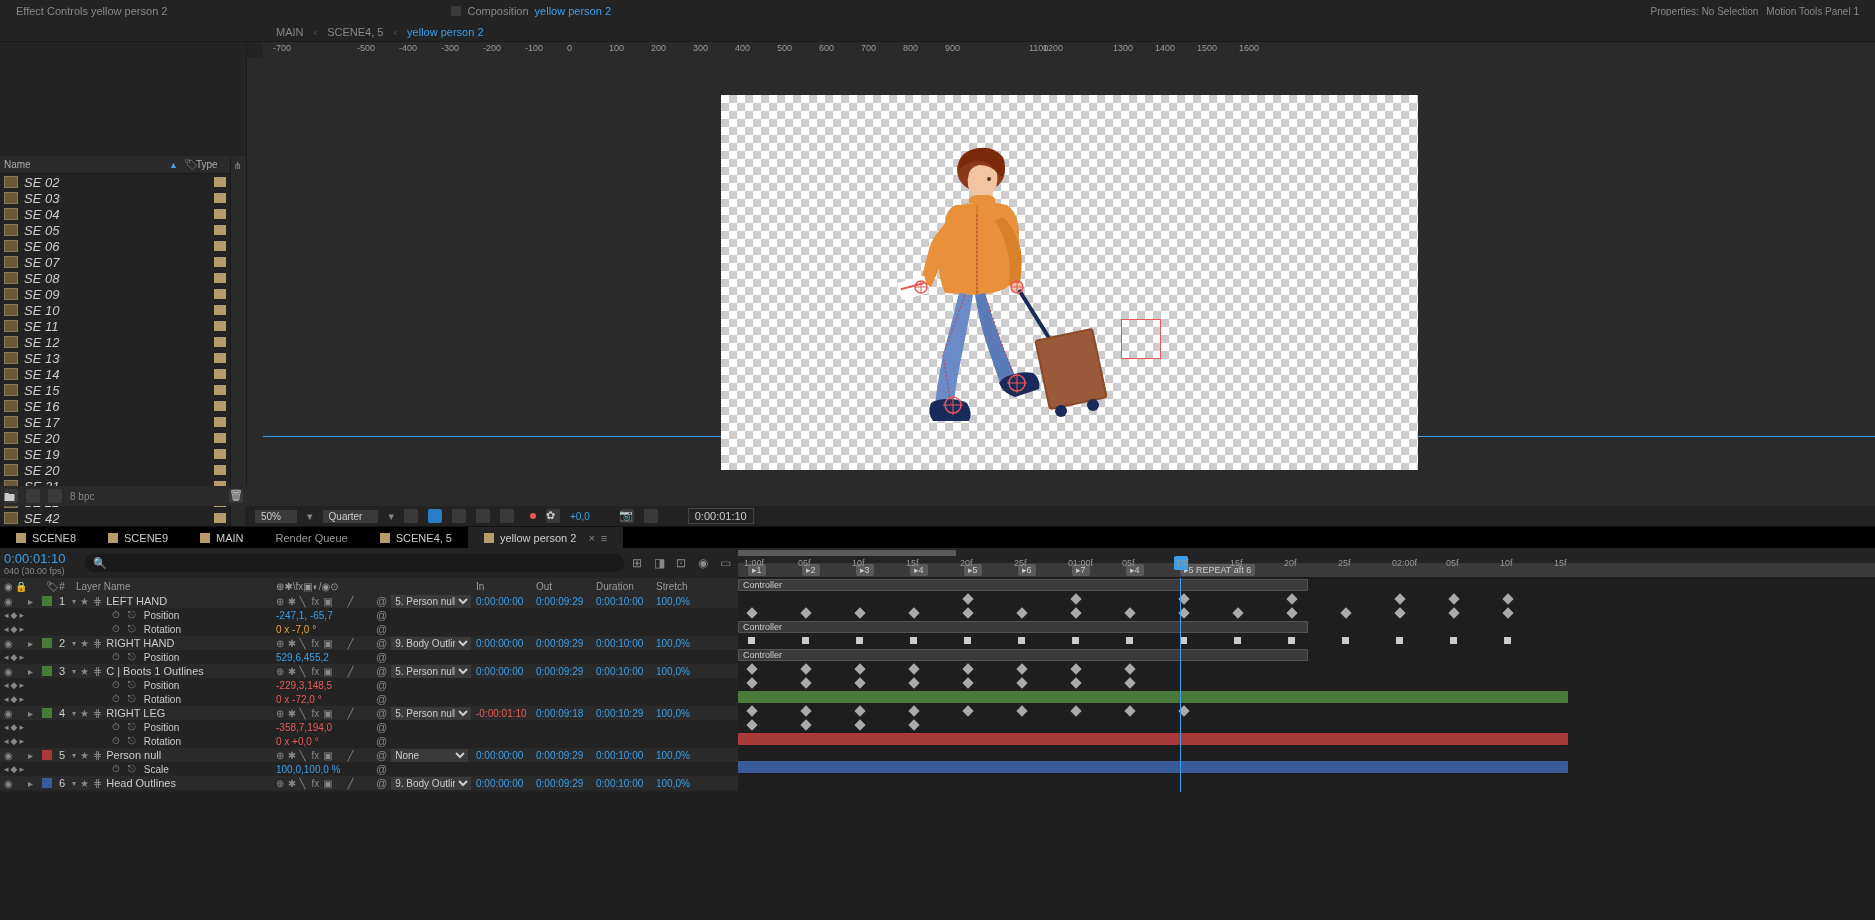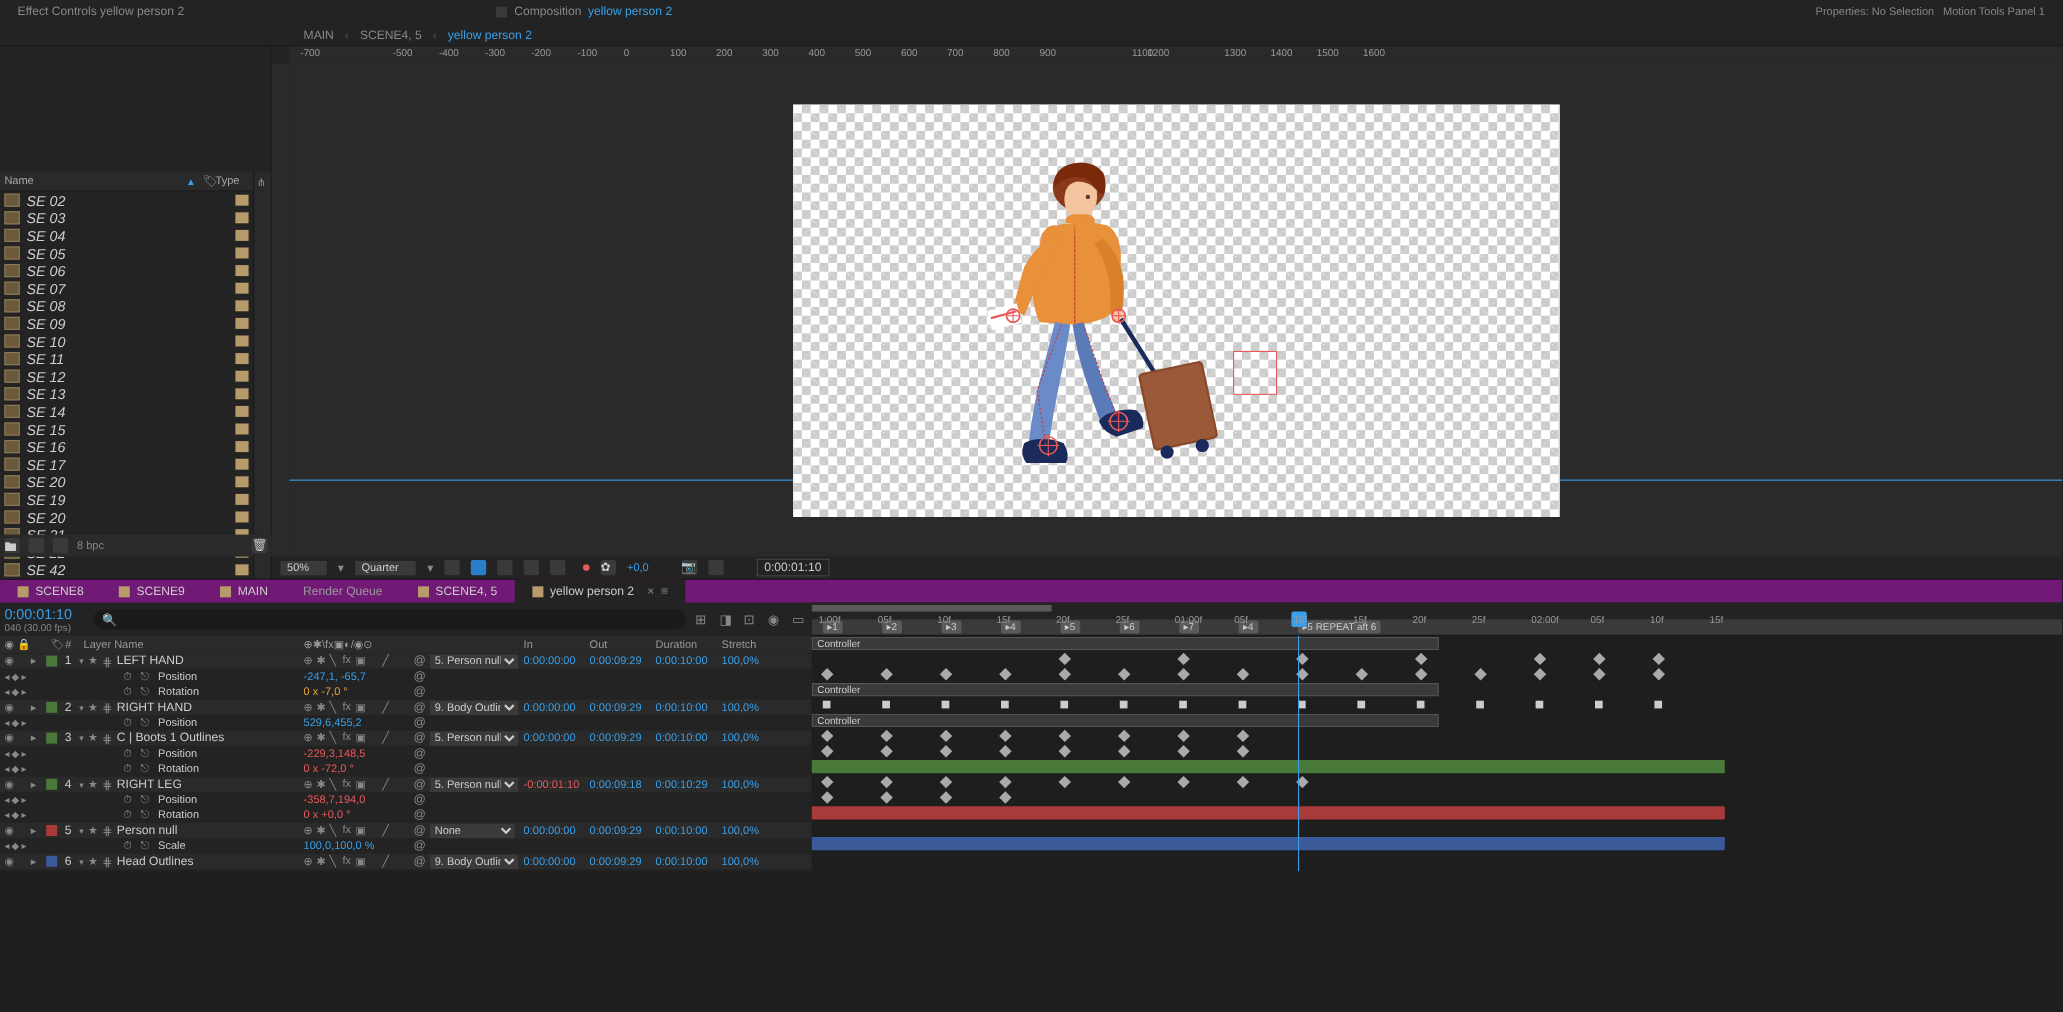--- a/index.html
+++ b/index.html
@@ -57,21 +57,21 @@
 .vf-icon.active { background: #2a7fc8; }
 .vf-text { color: #3a9fe8; font-size: 10px; }
 .vf-time { color: #ccc; font-size: 11px; border: 1px solid #444; padding: 1px 6px; margin-left: 20px; }
 
 .right-panel { width: 300px; background: #232323; border-left: 1px solid #1a1a1a; }
 .right-top { height: 10px; display: flex; justify-content: space-between; padding: 0 8px; color: #888; font-size: 10px; }
 .right-top span { overflow: hidden; }
 .info-panel { margin-top: 458px; height: 20px; background: #2a2a2a; padding: 2px 8px; color: #ccc; font-size: 11px; }
 .info-content { font-size: 10px; color: #888; padding: 2px 8px; }
 
-.timeline-tabs { height: 22px; background: #701a75; display: flex; border-top: 1px solid #111; }
+.timeline-tabs { height: 22px; background: #000000; display: flex; border-top: 1px solid #111; }
 .tl-tab { display: flex; align-items: center; gap: 6px; padding: 0 16px; height: 100%; color: #ccc; font-size: 11px; }
 .tl-tab.active { background: #232323; }
 .tl-tab .tab-icon { width: 10px; height: 10px; background: #b89b6a; }
 .tl-tab.plain { color: #999; }
 
 .timeline { display: flex; height: 244px; background: #232323; }
 .tl-left { width: 738px; display: flex; flex-direction: column; }
 .tl-header-row { height: 30px; display: flex; align-items: center; padding: 0 4px; gap: 8px; }
 .tl-time { color: #3a9fe8; font-size: 13px; font-weight: 500; }
 .tl-fps { color: #888; font-size: 9px; }

